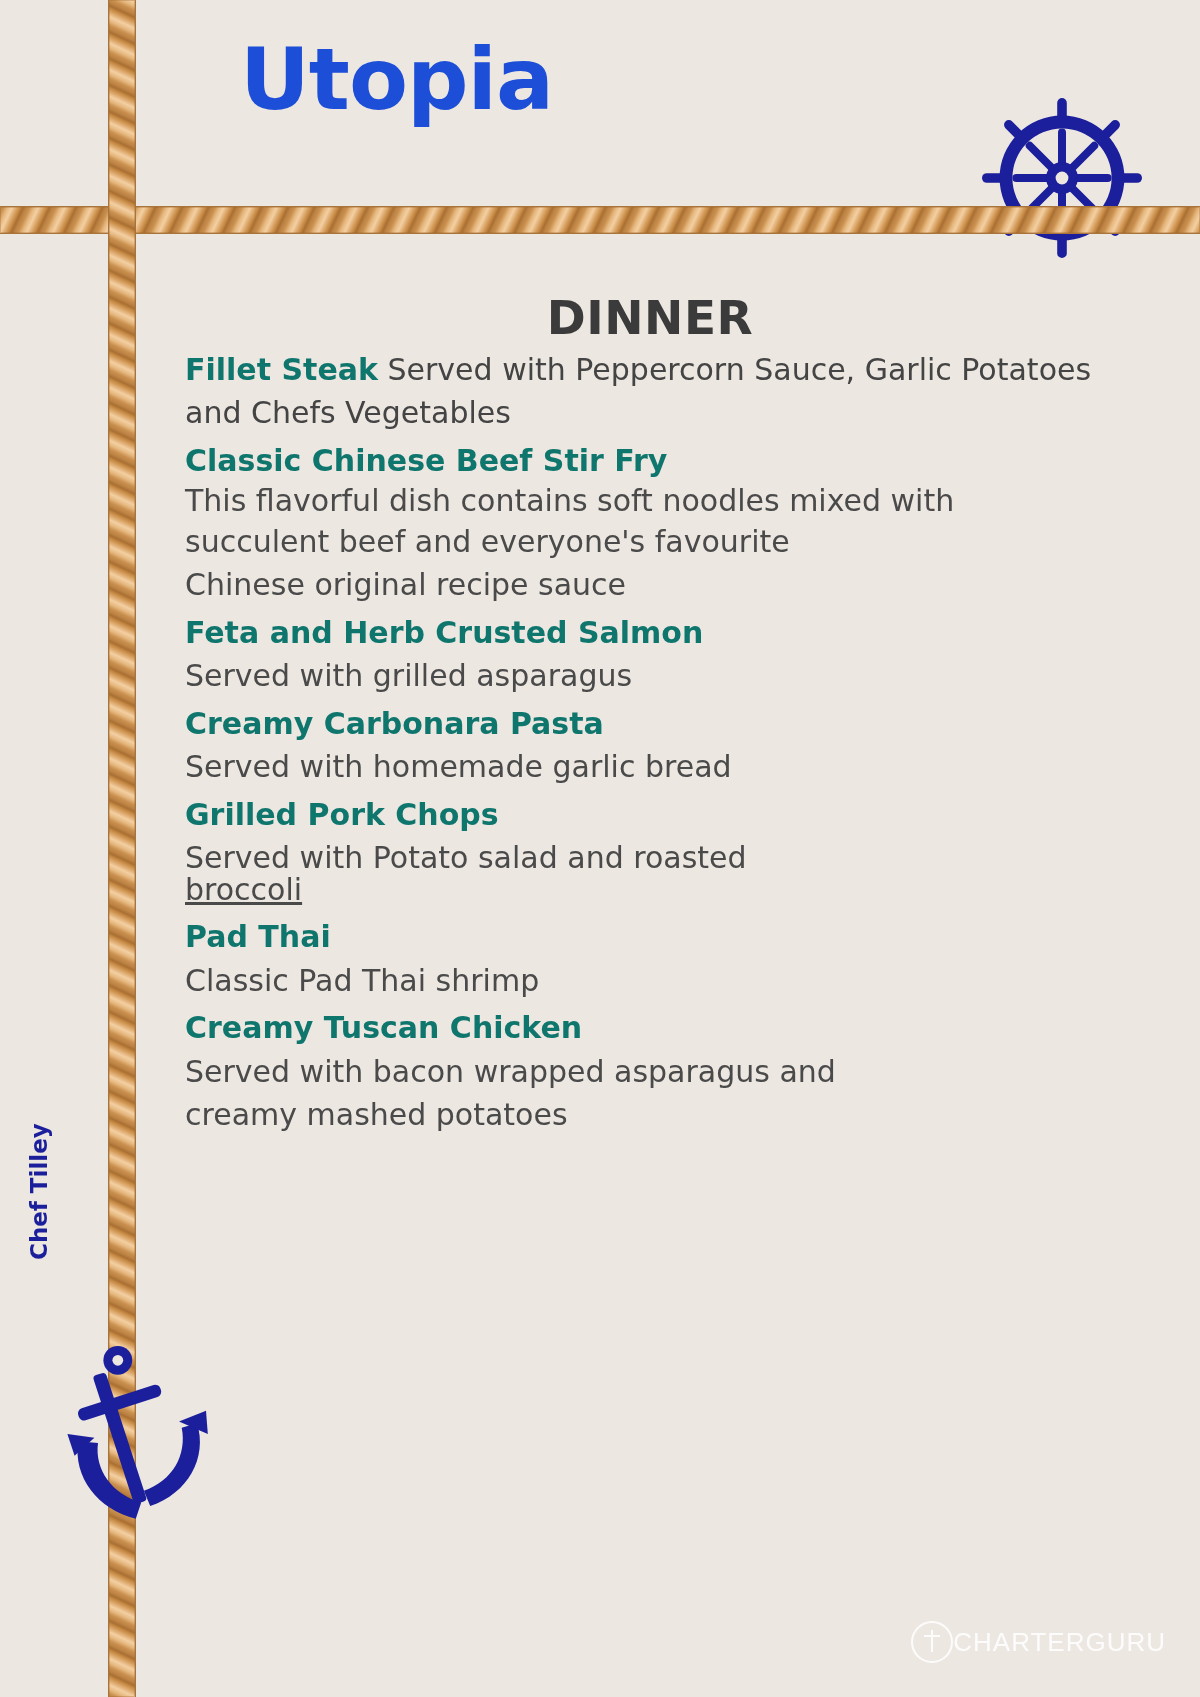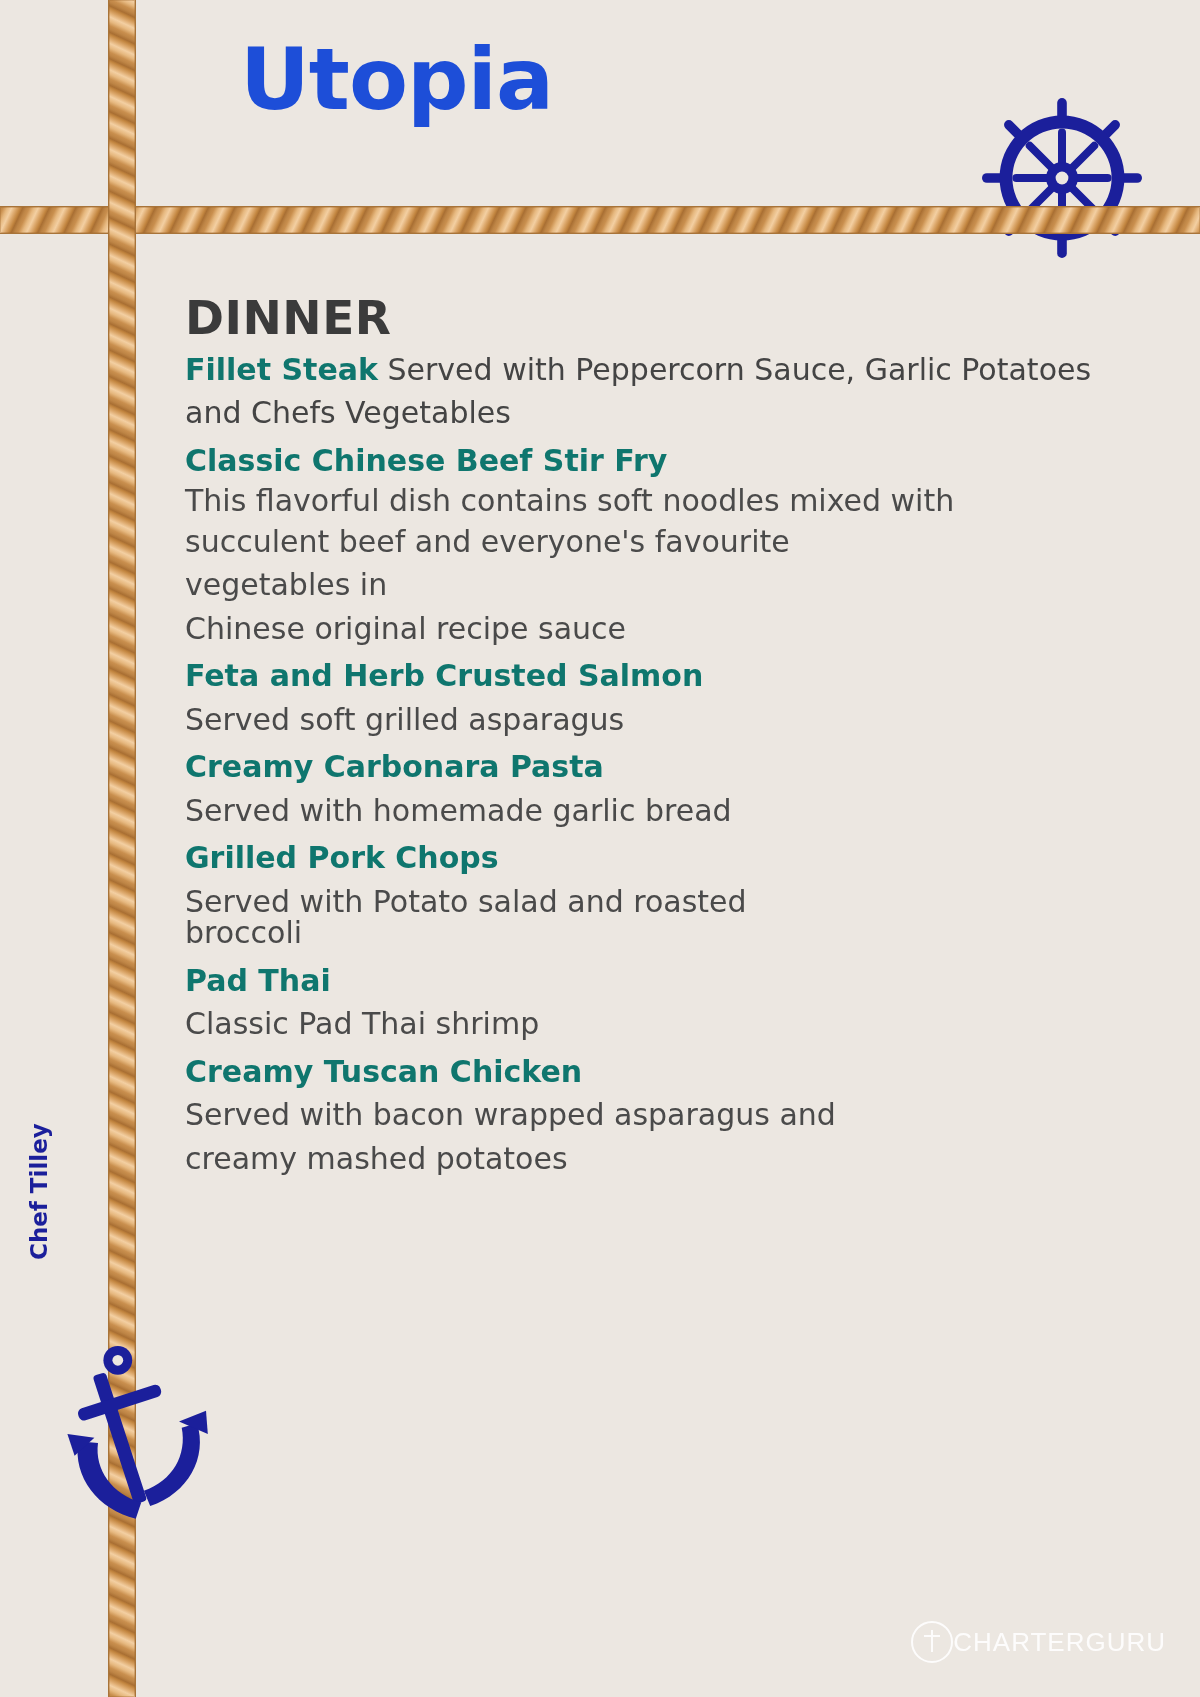--- a/index.html
+++ b/index.html
@@ -118,20 +118,21 @@
     top: 292px;
     width: 930px;
   }
   .section-title {
     font-weight: bold;
     font-size: 47px;
     color: #3b3b3b;
     letter-spacing: 0.5px;
     margin: 0 0 2px 0;
     line-height: 1.1;
+    text-align: center;
   }
   .item {
     margin: 0;
   }
   .item-head {
     font-size: 30px;
     color: #444444;
     line-height: 1.45;
     margin: 4px 0 0 0;
   }
@@ -143,20 +144,21 @@
     font-size: 30px;
     color: #4a4a4a;
     line-height: 1.45;
     margin: 0;
   }
   .tight {
     line-height: 1.25;
   }
   .nudge-up {
     margin-top: -12px;
+    text-decoration: underline;
   }
   .nudge-gap {
     margin-top: 4px;
   }
 
   
   .watermark {
     position: absolute;
     right: 34px;
     bottom: 34px;
@@ -261,27 +263,26 @@
     <div class="section-title">DINNER</div>
 
     <div class="item">
       <p class="item-head"><span class="name">Fillet Steak</span><span> Served with Peppercorn Sauce, Garlic Potatoes and Chefs Vegetables</span></p>
     </div>
 
     <div class="item nudge-gap">
       <p class="item-head"><span class="name">Classic Chinese Beef Stir Fry</span></p>
       <p class="item-desc tight">This flavorful dish contains soft noodles mixed with</p>
       <p class="item-desc">succulent beef and everyone's favourite</p>
-      <p class="item-desc">vegetables in</p>
       <p class="item-desc">Chinese original recipe sauce</p>
     </div>
 
     <div class="item nudge-gap">
       <p class="item-head"><span class="name">Feta and Herb Crusted Salmon</span></p>
-      <p class="item-desc">Served soft grilled asparagus</p>
+      <p class="item-desc">Served with grilled asparagus</p>
     </div>
 
     <div class="item nudge-gap">
       <p class="item-head"><span class="name">Creamy Carbonara Pasta</span></p>
       <p class="item-desc">Served with homemade garlic bread</p>
     </div>
 
     <div class="item nudge-gap">
       <p class="item-head"><span class="name">Grilled Pork Chops</span></p>
       <p class="item-desc">Served with Potato salad and roasted</p>

